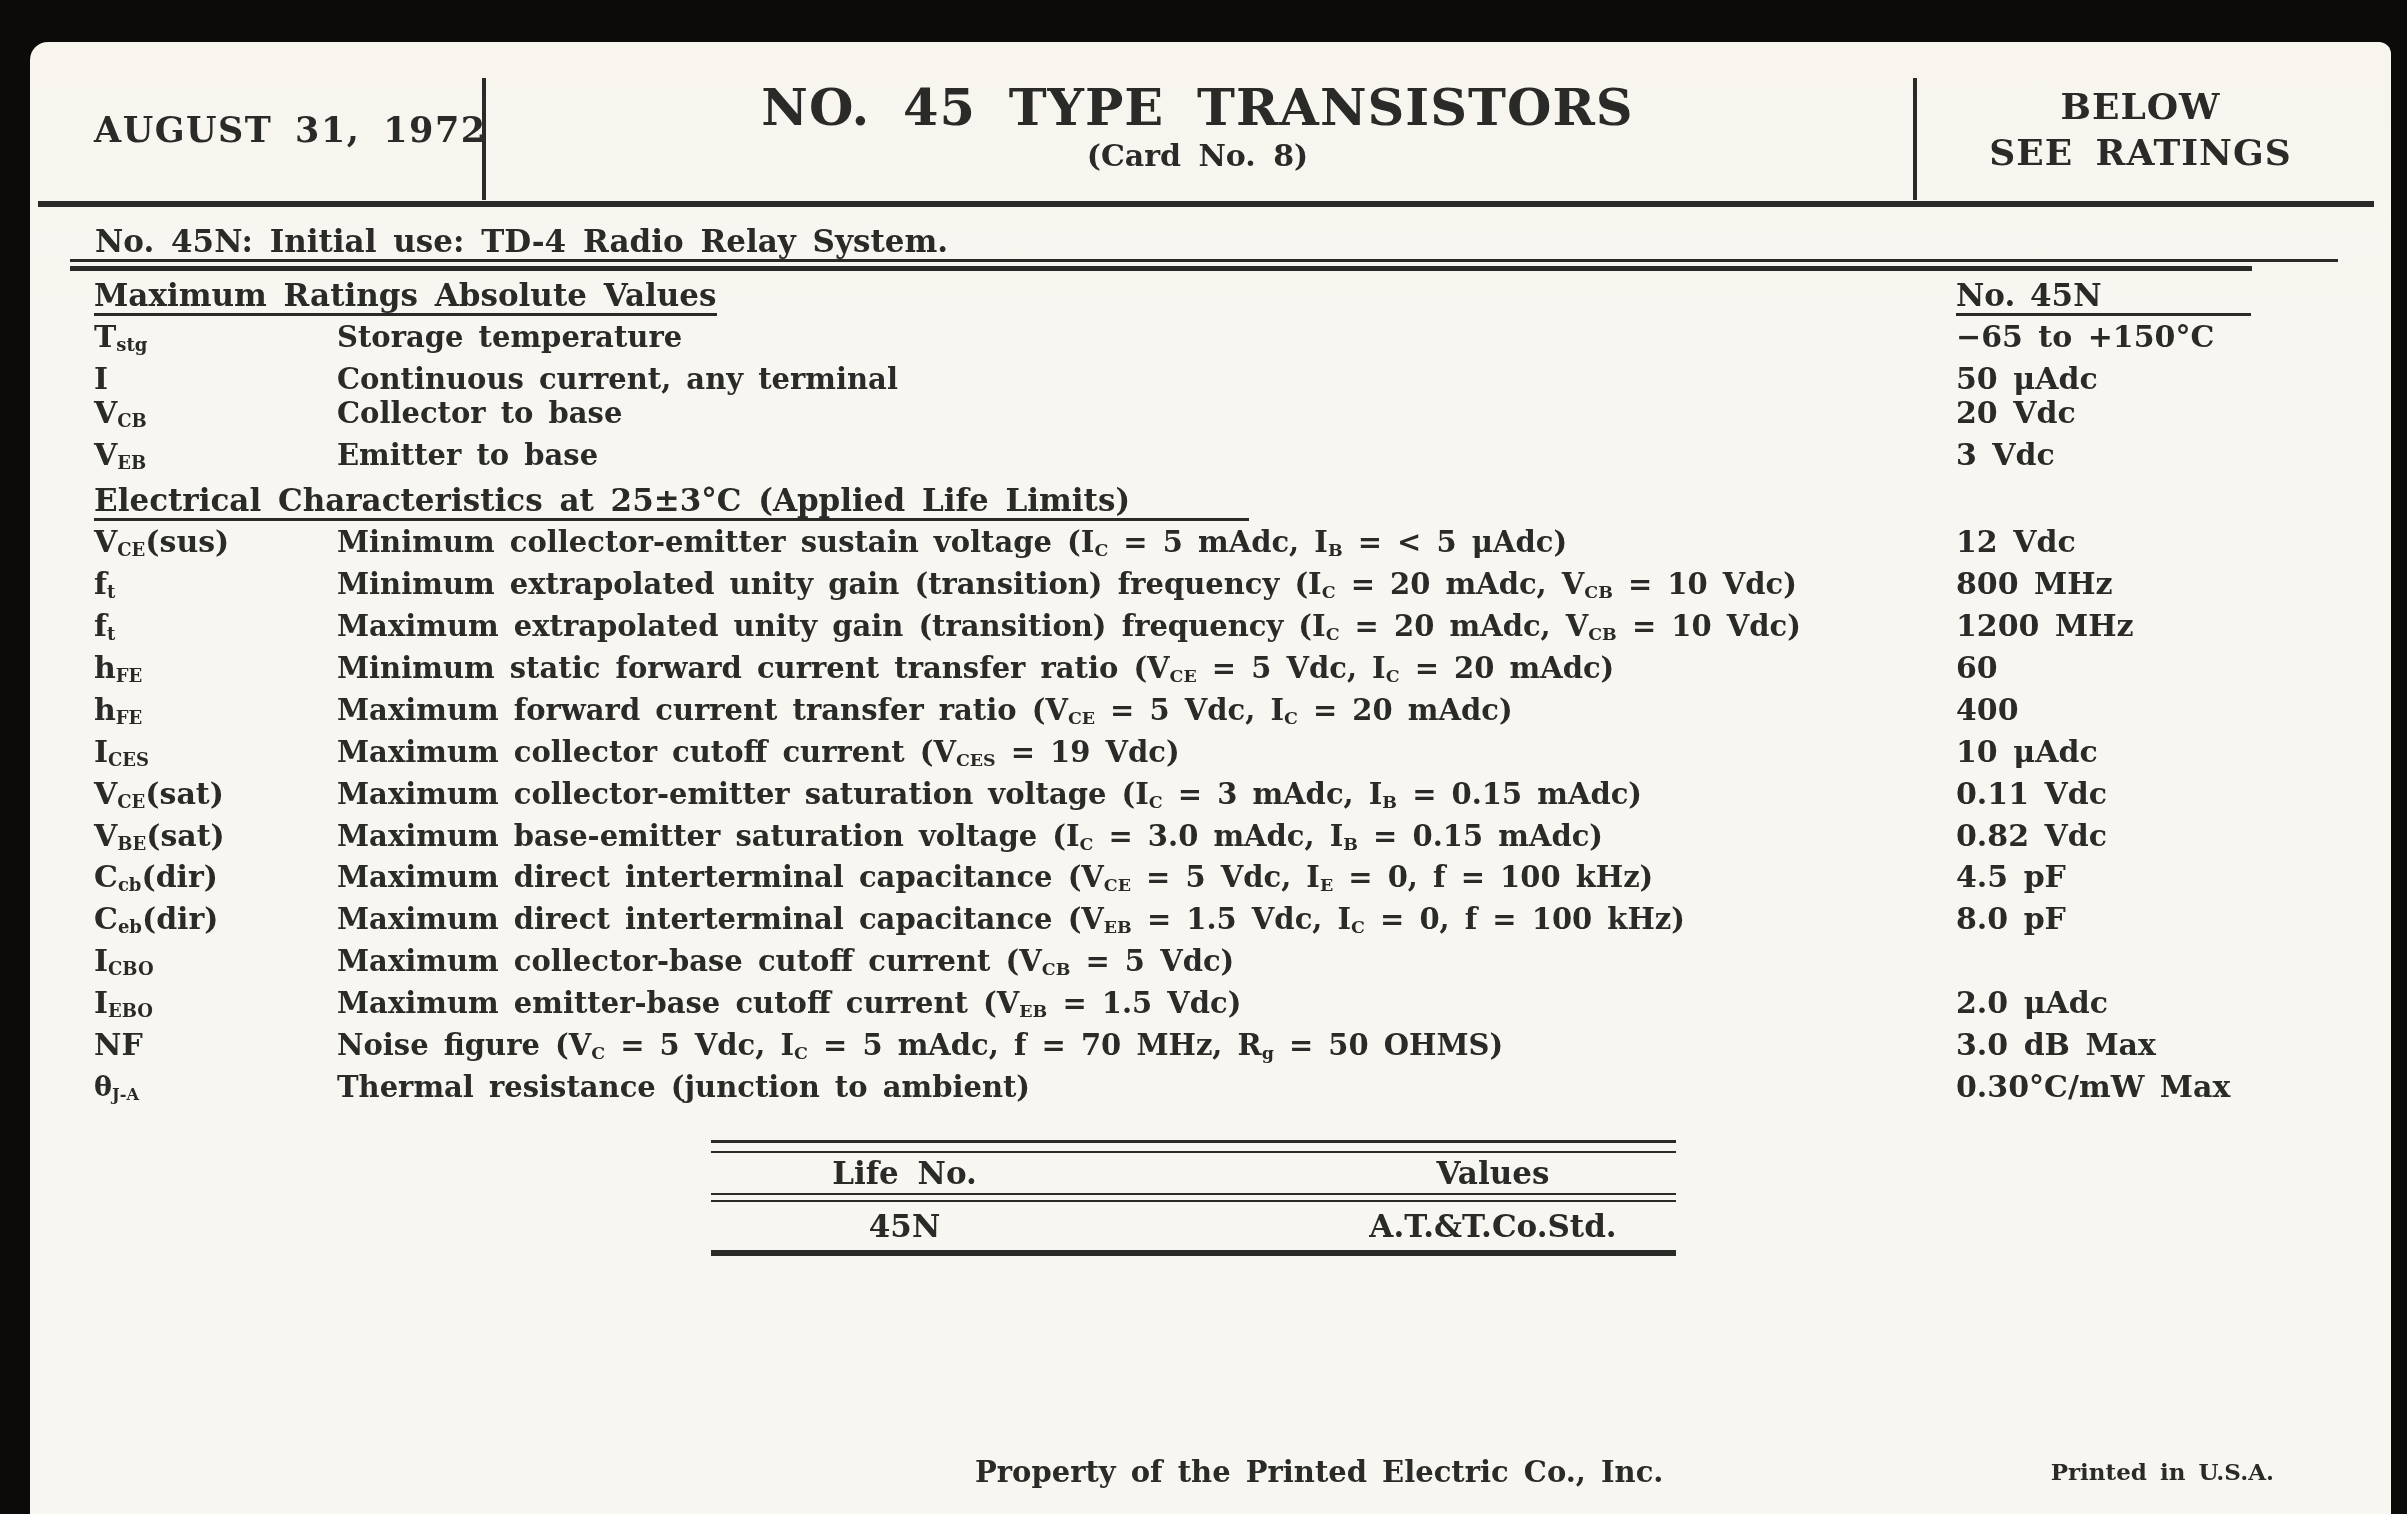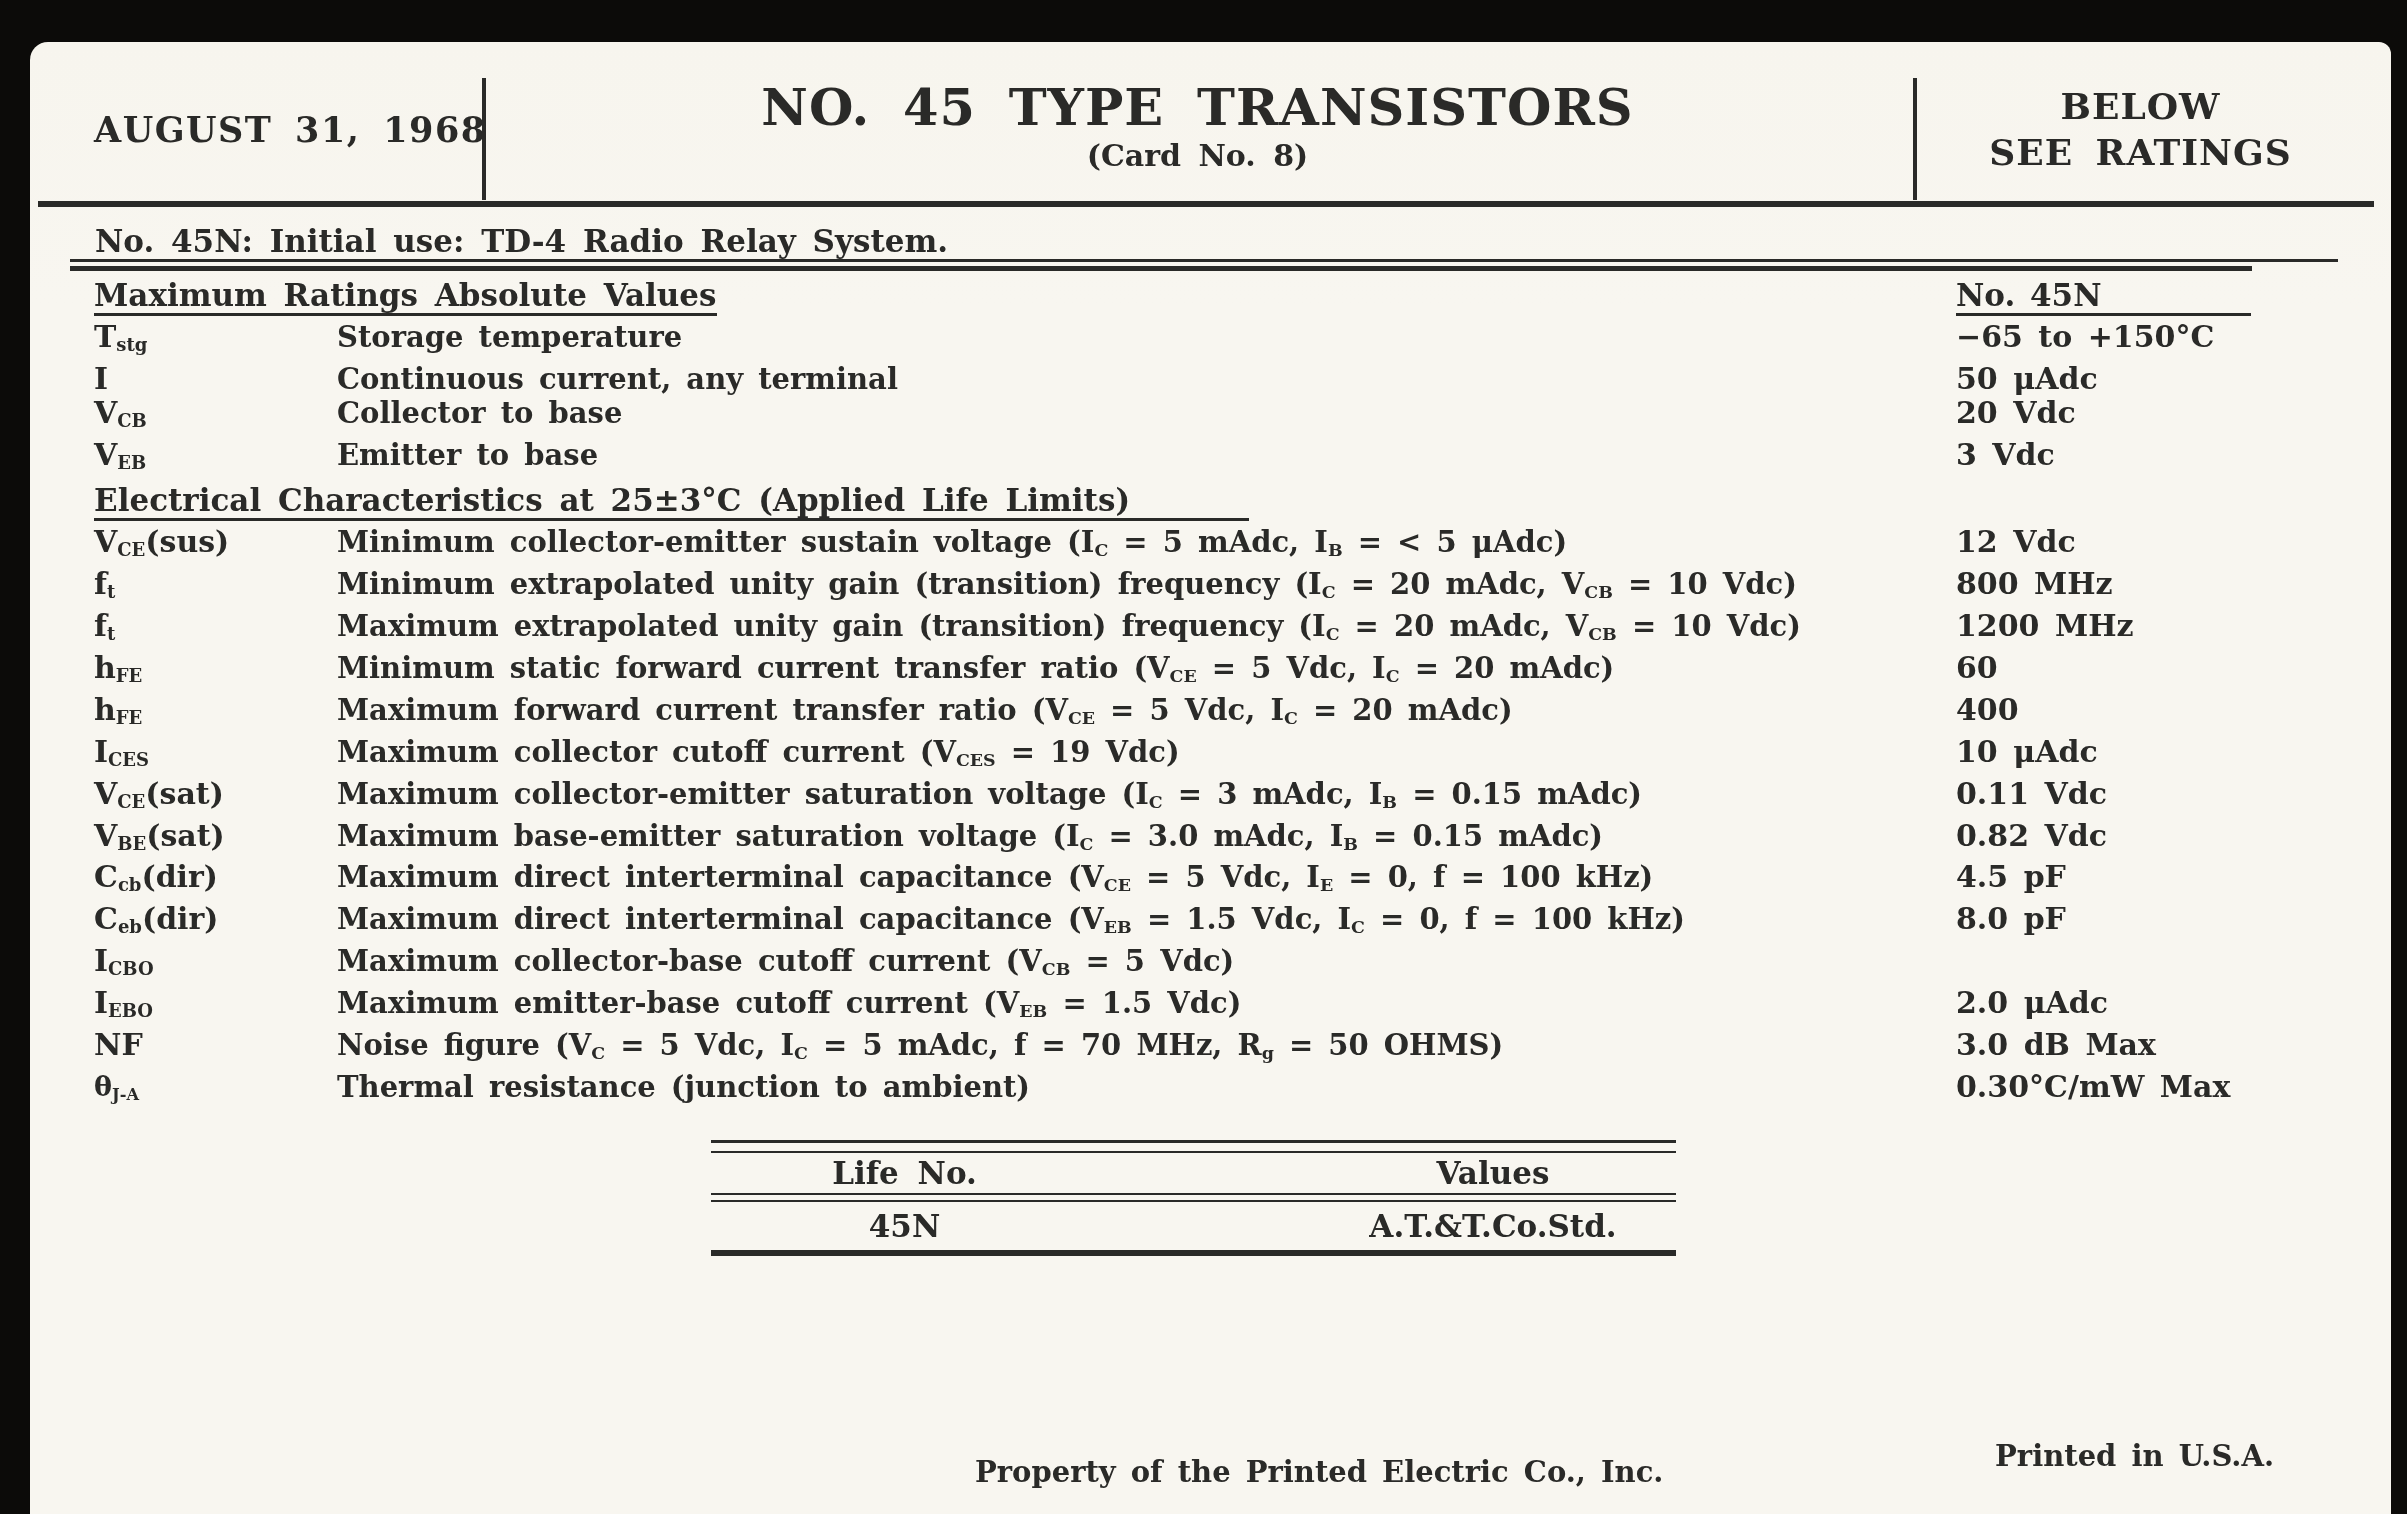--- a/index.html
+++ b/index.html
@@ -49,30 +49,30 @@
   .ct-top{height:8px;border-top:3px solid var(--ink);border-bottom:2px solid var(--ink);}
   .ct-row{position:relative;font-size:31px;}
   .ct-head{height:40px;line-height:40px;}
   .ct-data{height:48px;line-height:48px;}
   .ct-c1{position:absolute;left:30px;width:327px;text-align:center;word-spacing:8px;}
   .ct-c2{position:absolute;left:604px;width:356px;text-align:center;}
   .ct-mid{height:5px;border-top:2px solid var(--ink);border-bottom:2px solid var(--ink);}
   .ct-bottom{height:6px;background:var(--ink);}
   
   .footer-left{position:absolute;left:945px;bottom:26px;font-size:29px;word-spacing:5px;}
-  .footer-right{position:absolute;right:117px;bottom:42px;font-size:29px;word-spacing:5px;}
+  .footer-right{position:absolute;right:117px;bottom:30px;font-size:23px;word-spacing:5px;}
 </style>
 </head>
 <body>
 
 <div class="page">
   <div class="card">
 
     <div class="hdr">
-      <div class="date">AUGUST 31, 1968</div>
+      <div class="date">AUGUST 31, 1972</div>
       <div class="vrule vr1"></div>
       <div class="title-wrap">
         <div class="title">NO. 45 TYPE TRANSISTORS</div>
         <div class="subtitle">(Card No. 8)</div>
       </div>
       <div class="vrule vr2"></div>
       <div class="ratings-note">
         <div>BELOW</div>
         <div>SEE RATINGS</div>
       </div>

